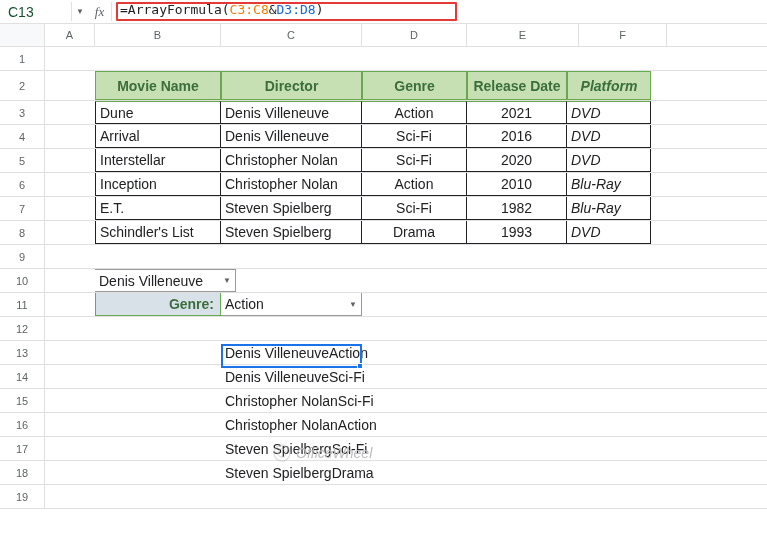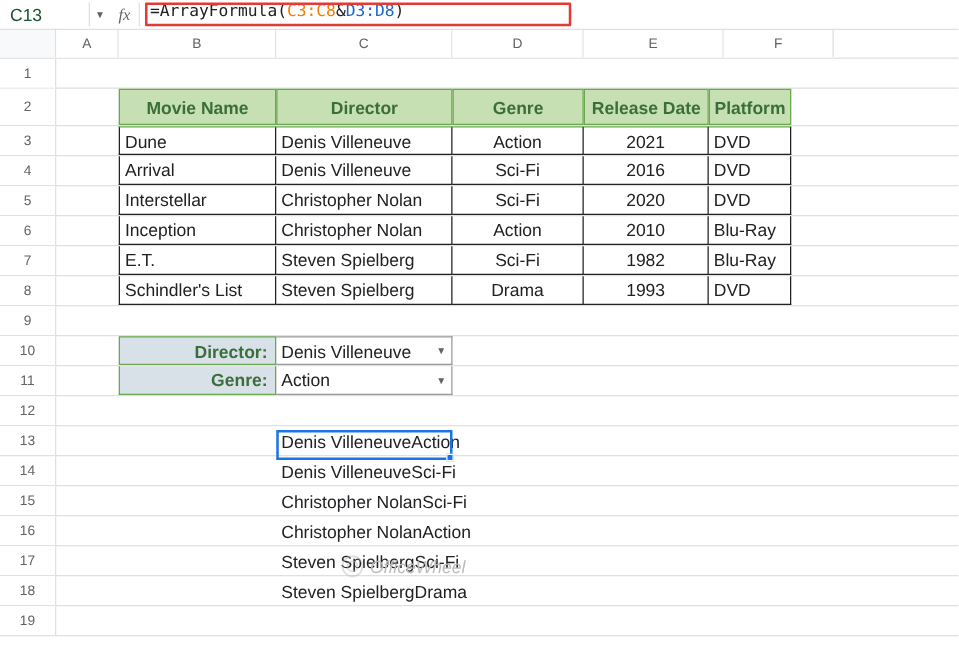--- a/index.html
+++ b/index.html
@@ -29,21 +29,21 @@
 .col-F { width: 88px; }
 
 .row { display: flex; height: 24px; border-bottom: 1px solid #e0e0e0; }
 .row-h { width: 45px; border-right: 1px solid #e0e0e0; display: flex; align-items: center; justify-content: center; font-size: 11px; color: #5f6368; background: #fff; }
 .cell { border-right: 1px solid transparent; display: flex; align-items: center; padding: 0 4px; font-size: 14px; color: #202124; overflow: visible; white-space: nowrap; }
 .c-A { width: 50px; }
 .c-B { width: 126px; }
 .c-C { width: 141px; }
 .c-D { width: 105px; }
 .c-E { width: 100px; }
-.c-F { width: 66px; }
+.c-F { width: 84px; font-style: italic; }
 
 .header-cell { background: #c6e0b4; font-weight: bold; color: #3b6e3b; border: 1px solid #6aa84f; justify-content: center; font-size: 14px; }
 .data-row .c-B, .data-row .c-C, .data-row .c-D, .data-row .c-E, .data-row .c-F { border: 1px solid #202124; border-top: none; }
 .data-row .c-B { border-top: none; }
 .data-row:first-of-type .c-B, .data-row:first-of-type .c-C, .data-row:first-of-type .c-D, .data-row:first-of-type .c-E, .data-row:first-of-type .c-F { border-top: 1px solid #202124; }
 .data-row .c-C { border-left: none; }
 .data-row .c-D { border-left: none; justify-content: center; }
 .data-row .c-E { border-left: none; justify-content: center; }
 .data-row .c-F { border-left: none; }
 .first-data .c-B, .first-data .c-C, .first-data .c-D, .first-data .c-E, .first-data .c-F { border-top: 1px solid #6aa84f; }
@@ -166,21 +166,20 @@
       <div class="cell c-B"></div>
       <div class="cell c-C"></div>
       <div class="cell c-D"></div>
       <div class="cell c-E"></div>
       <div class="cell c-F"></div>
     </div>
 
   <div class="row">
     <div class="row-h">10</div>
     <div class="cell c-A"></div>
-    <div class="cell c-B form-label">Director:</div>
     <div class="cell c-C form-field">
         <span>Denis Villeneuve</span>
         <span class="dd-arrow">▼</span>
       </div>
     <div class="cell c-D"></div>
       <div class="cell c-E"></div>
       <div class="cell c-F"></div>
   </div>
 
   <div class="row">

